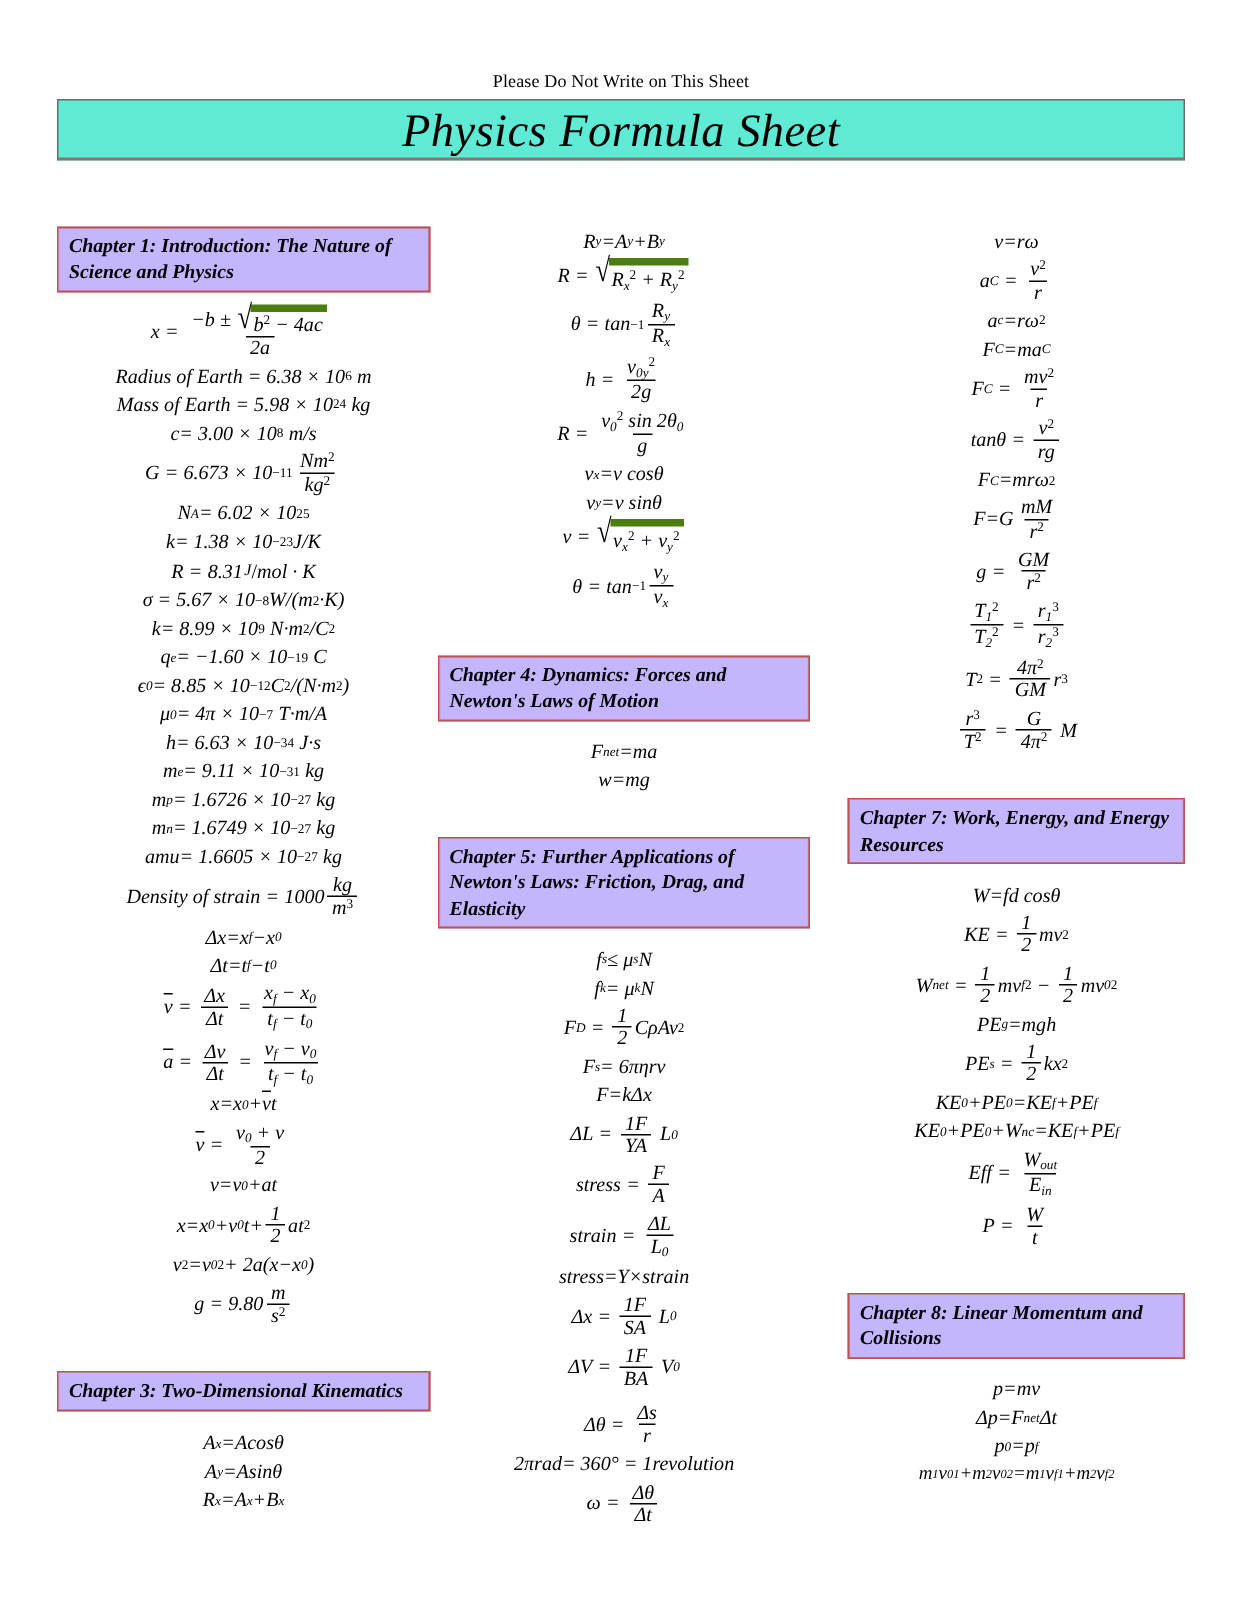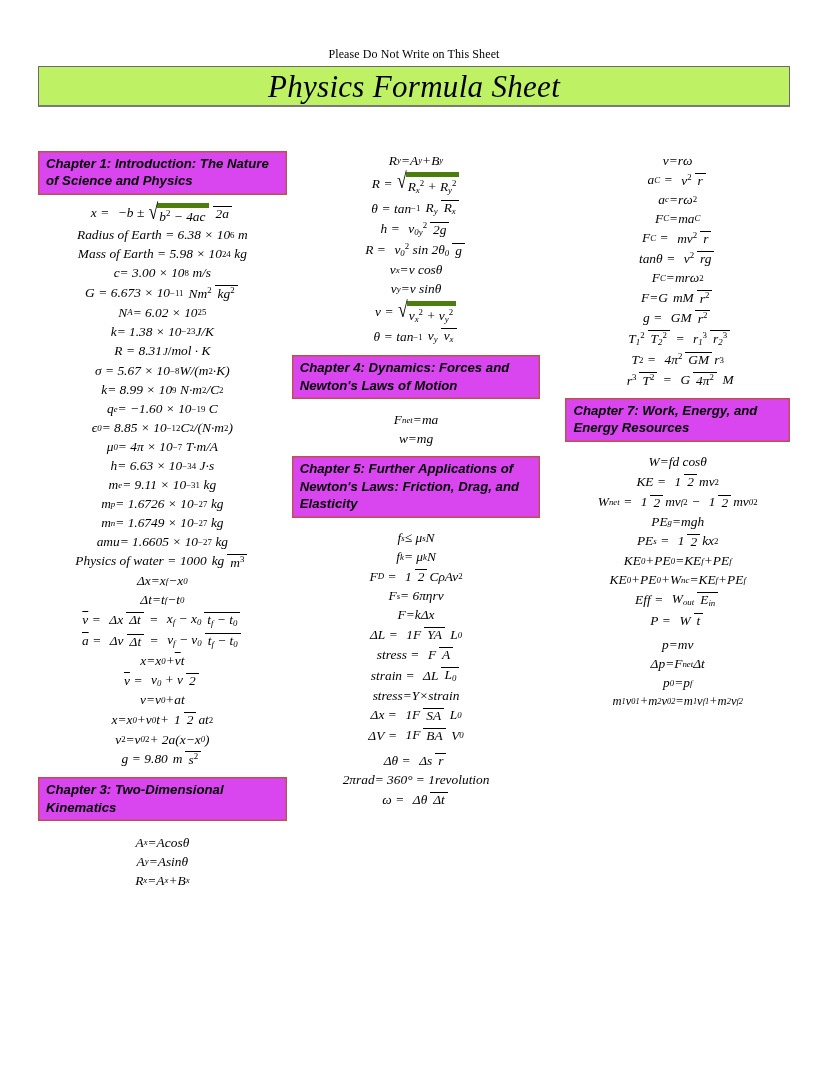--- a/index.html
+++ b/index.html
@@ -16,21 +16,21 @@
     text-align:center;
     font-size:12px;
     font-family:"Liberation Serif", serif;
     margin-top:47px;
     letter-spacing:.1px;
   }
   .title-box{
     margin:4px 38px 0 38px;
     border:1px solid #6b6b6b;
     border-bottom:2px solid #7a7a7a;
-    background:#bef264;
+    background:#5eead4;
     height:38px;
     display:flex;align-items:center;justify-content:center;
   }
   .title-box .title{
     font-family:"Liberation Serif", serif;
     font-style:italic;
     font-size:31px;
     letter-spacing:.3px;
     line-height:1;
   }
@@ -42,51 +42,51 @@
     display:flex;
     padding:0 38px;
     box-sizing:border-box;
   }
   .col{width:258px;}
   .col.mid{width:258px;margin-left:5px;}
   .col.right{width:233px;margin-left:25px;}
 
   
   .chapter{
-    background:#d946ef;
+    background:#c4b5fd;
     border:1.4px solid #c0504d;
     box-shadow:0 0 0 0.4px #c0504d inset;
     padding:3px 6px 4px 7px;
     margin-bottom:6px;
     font-style:italic;
     font-weight:bold;
     font-size:13.2px;
     line-height:1.32;
-    font-family:Liberation Sans, sans-serif;
-  }
-  .chapter.gapbefore{margin-top:8px;}
+    font-family:Liberation Serif, serif;
+  }
+  .chapter.gapbefore{margin-top:28px;}
 
   
   .flist{
     display:flex;flex-direction:column;align-items:center;
     font-style:italic;
     font-size:13.4px;
     font-family:"Liberation Serif", serif;
   }
   .f{
     display:flex;align-items:center;justify-content:center;
     line-height:1.18;
     padding:1.6px 0;
     white-space:nowrap;
   }
   .f.tall{padding:2.2px 0;}
 
   
   .frac{
-    display:inline-flex;flex-direction:row;align-items:center;
+    display:inline-flex;flex-direction:column;align-items:center;
     vertical-align:middle;
     margin:0 2px;
     line-height:1.05;
   }
   .frac .num{padding:0 3px;}
   .frac .den{padding:0 3px;border-top:1px solid #000;}
 
   sub{font-size:.66em;vertical-align:-0.28em;font-style:italic;}
   sup{font-size:.66em;vertical-align:0.52em;font-style:italic;}
   .up{font-style:normal;}
@@ -158,21 +158,21 @@
         <div class="f"><i>k</i> = 8.99 × 10<sup class="up">9</sup><span class="sp"></span><i>N</i> · <i>m</i><sup class="up">2</sup>/<i>C</i><sup class="up">2</sup></div>
         <div class="f"><i>q</i><sub>e</sub> = −1.60 × 10<sup class="up">−19</sup><span class="sp"></span><i>C</i></div>
         <div class="f">ϵ<sub>0</sub> = 8.85 × 10<sup class="up">−12</sup><i>C</i><sup class="up">2</sup>/(<i>N</i> · <i>m</i><sup class="up">2</sup>)</div>
         <div class="f">μ<sub>0</sub> = 4π × 10<sup class="up">−7</sup><span class="sp"></span><i>T</i> · <i>m</i>/<i>A</i></div>
         <div class="f"><i>h</i> = 6.63 × 10<sup class="up">−34</sup><span class="sp"></span><i>J</i> · <i>s</i></div>
         <div class="f"><i>m</i><sub>e</sub> = 9.11 × 10<sup class="up">−31</sup><span class="sp"></span><i>kg</i></div>
         <div class="f"><i>m</i><sub>p</sub> = 1.6726 × 10<sup class="up">−27</sup><span class="sp"></span><i>kg</i></div>
         <div class="f"><i>m</i><sub>n</sub> = 1.6749 × 10<sup class="up">−27</sup><span class="sp"></span><i>kg</i></div>
         <div class="f"><i>amu</i> = 1.6605 × 10<sup class="up">−27</sup><span class="sp"></span><i>kg</i></div>
         <div class="f tall">
-          <i>Physics of water</i><span class="op">=</span>1000
+          <i>Density of strain</i><span class="op">=</span>1000
           <span class="frac">
               <span class="num"><i>kg</i></span>
               <span class="den"><i>m</i><sup class="up">3</sup></span>
             </span>
         </div>
       </div>
 
 
       <div class="flist">
         <div class="f">Δ<i>x</i> = <i>x</i><sub>f</sub> − <i>x</i><sub>0</sub></div>
@@ -522,20 +522,21 @@
         <div class="f tall">
           <i>P</i>
             <span class="op">=</span>
           <span class="frac">
               <span class="num"><i>W</i></span>
               <span class="den"><i>t</i></span>
             </span>
         </div>
       </div>
 
+      <div class="chapter gapbefore">Chapter 8: Linear Momentum and Collisions</div>
 
       <div class="flist">
         <div class="f" style="margin-top:5px;"><i>p</i> = <i>mv</i></div>
         <div class="f">Δ<i>p</i> = <i>F</i><sub>net</sub>Δ<i>t</i></div>
         <div class="f"><i>p</i><sub>0</sub> = <i>p</i><sub>f</sub></div>
         <div class="f" style="font-size:12.6px;"><i>m</i><sub>1</sub><i>v</i><sub>01</sub> + <i>m</i><sub>2</sub><i>v</i><sub>02</sub> = <i>m</i><sub>1</sub><i>v</i><sub>f1</sub> + <i>m</i><sub>2</sub><i>v</i><sub>f2</sub></div>
       </div>
     </div>
 
   </div>

